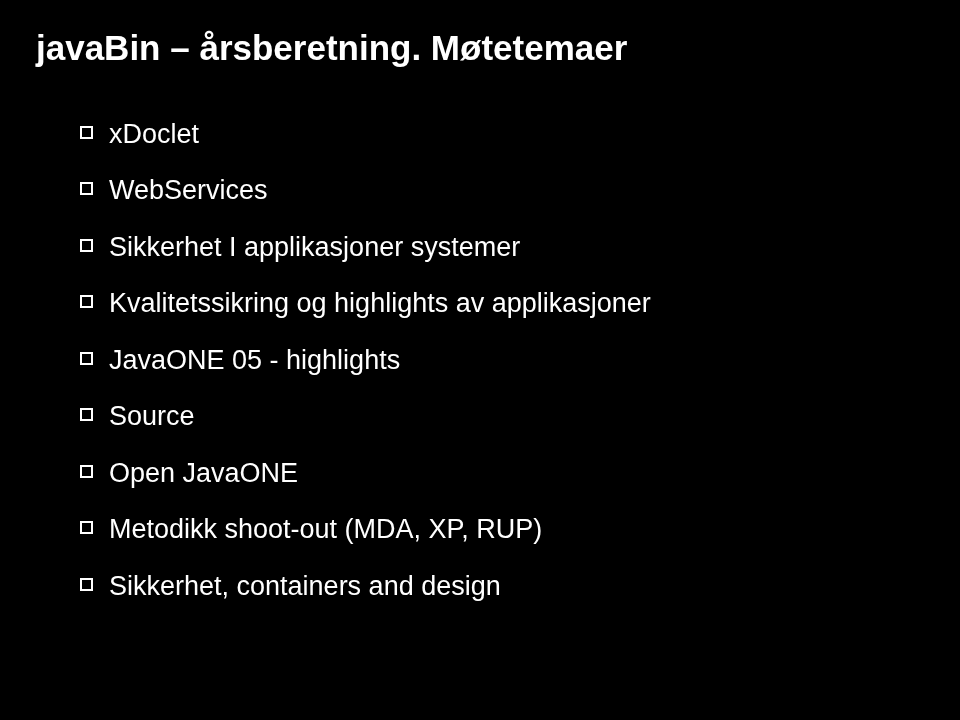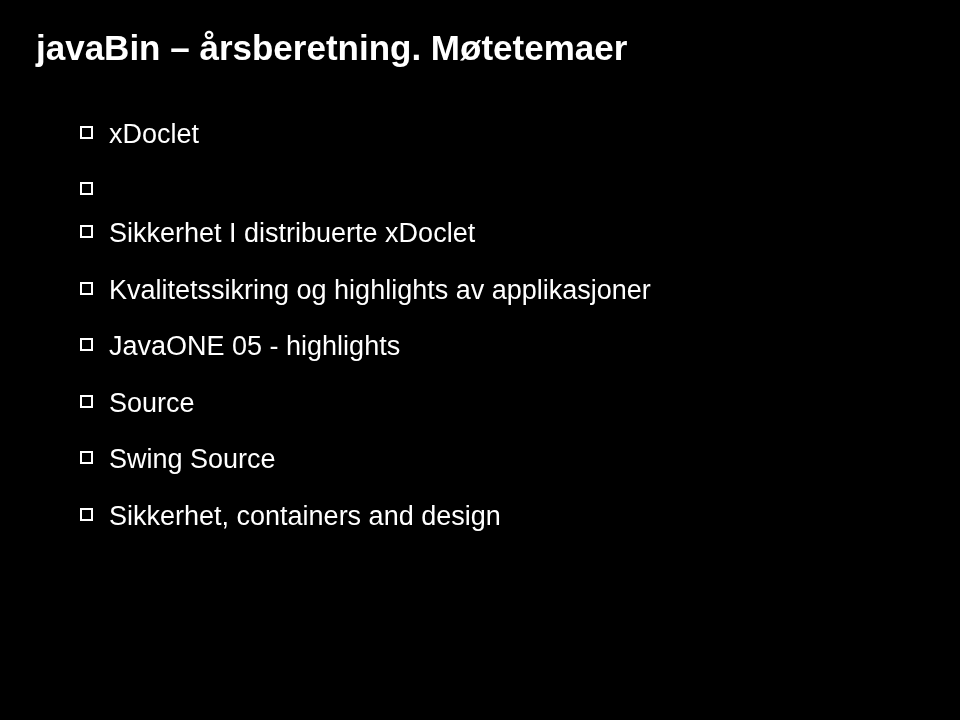--- a/index.html
+++ b/index.html
@@ -54,39 +54,44 @@
 
 <div class="slide">
   <div class="title">javaBin – årsberetning. Møtetemaer</div>
   <div class="bullets">
     <div class="bullet-item">
       <div class="bullet-box"></div>
       <div class="bullet-text">xDoclet</div>
     </div>
     <div class="bullet-item">
       <div class="bullet-box"></div>
+      <div class="bullet-text">WebServices</div>
     </div>
     <div class="bullet-item">
       <div class="bullet-box"></div>
-      <div class="bullet-text">Sikkerhet I distribuerte xDoclet</div>
+      <div class="bullet-text">Sikkerhet I applikasjoner systemer</div>
     </div>
     <div class="bullet-item">
       <div class="bullet-box"></div>
       <div class="bullet-text">Kvalitetssikring og highlights av applikasjoner</div>
     </div>
     <div class="bullet-item">
       <div class="bullet-box"></div>
       <div class="bullet-text">JavaONE 05 - highlights</div>
     </div>
     <div class="bullet-item">
       <div class="bullet-box"></div>
       <div class="bullet-text">Source</div>
     </div>
     <div class="bullet-item">
       <div class="bullet-box"></div>
-      <div class="bullet-text">Swing Source</div>
+      <div class="bullet-text">Open JavaONE</div>
+    </div>
+    <div class="bullet-item">
+      <div class="bullet-box"></div>
+      <div class="bullet-text">Metodikk shoot-out (MDA, XP, RUP)</div>
     </div>
     <div class="bullet-item">
       <div class="bullet-box"></div>
       <div class="bullet-text">Sikkerhet, containers and design</div>
     </div>
   </div>
 </div>
 
 </body></html>

